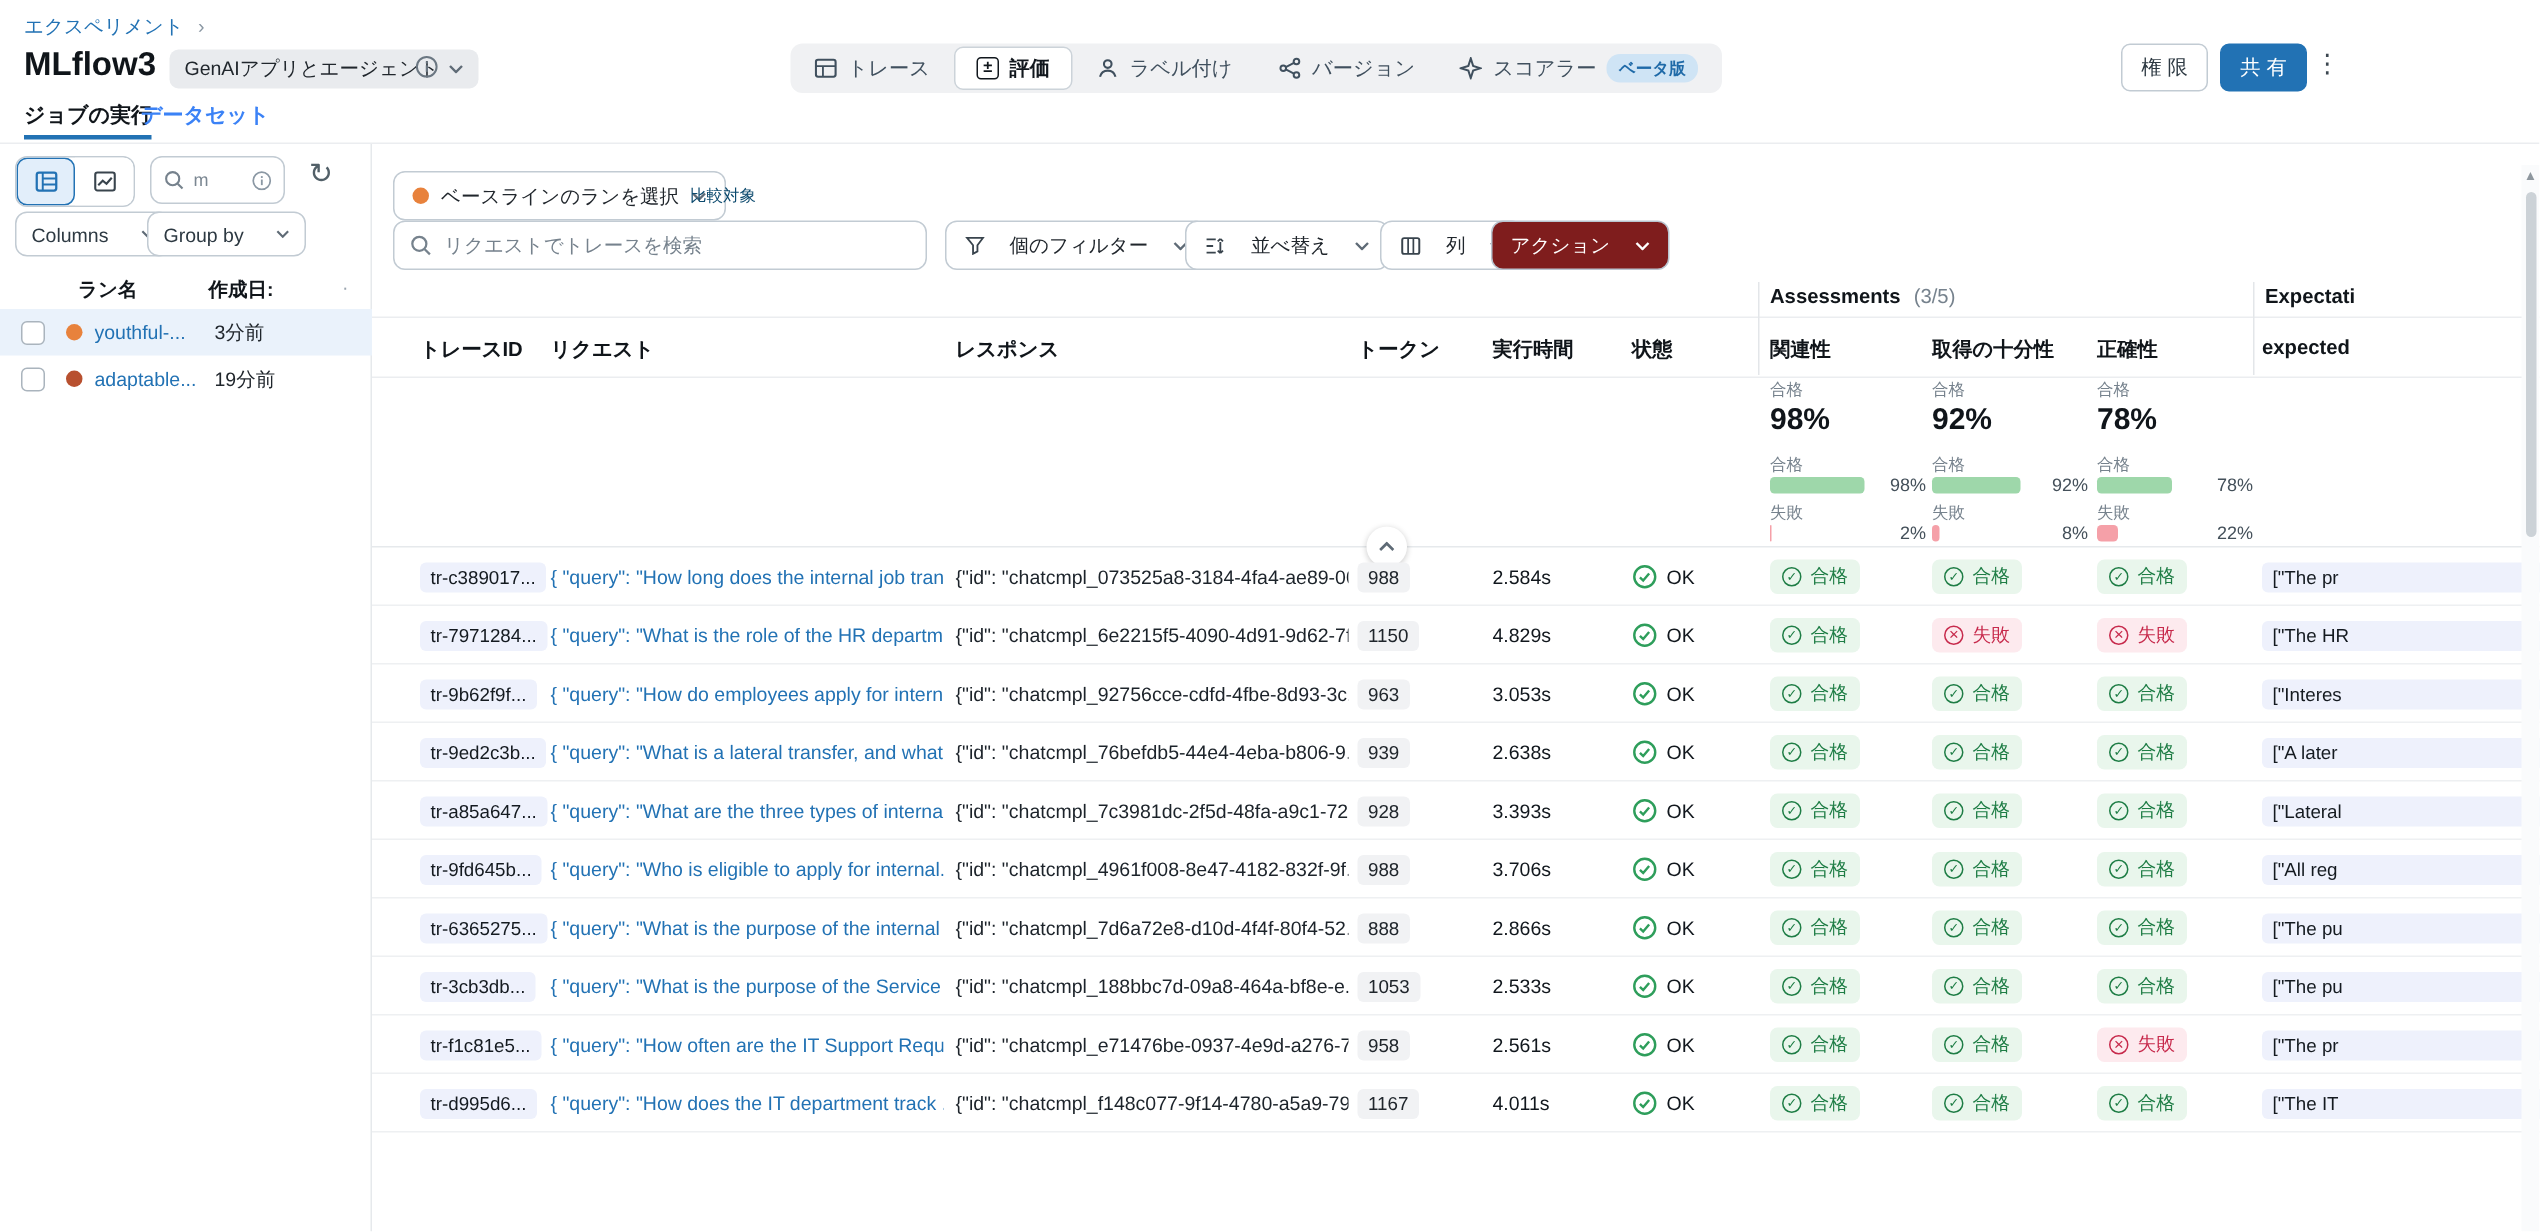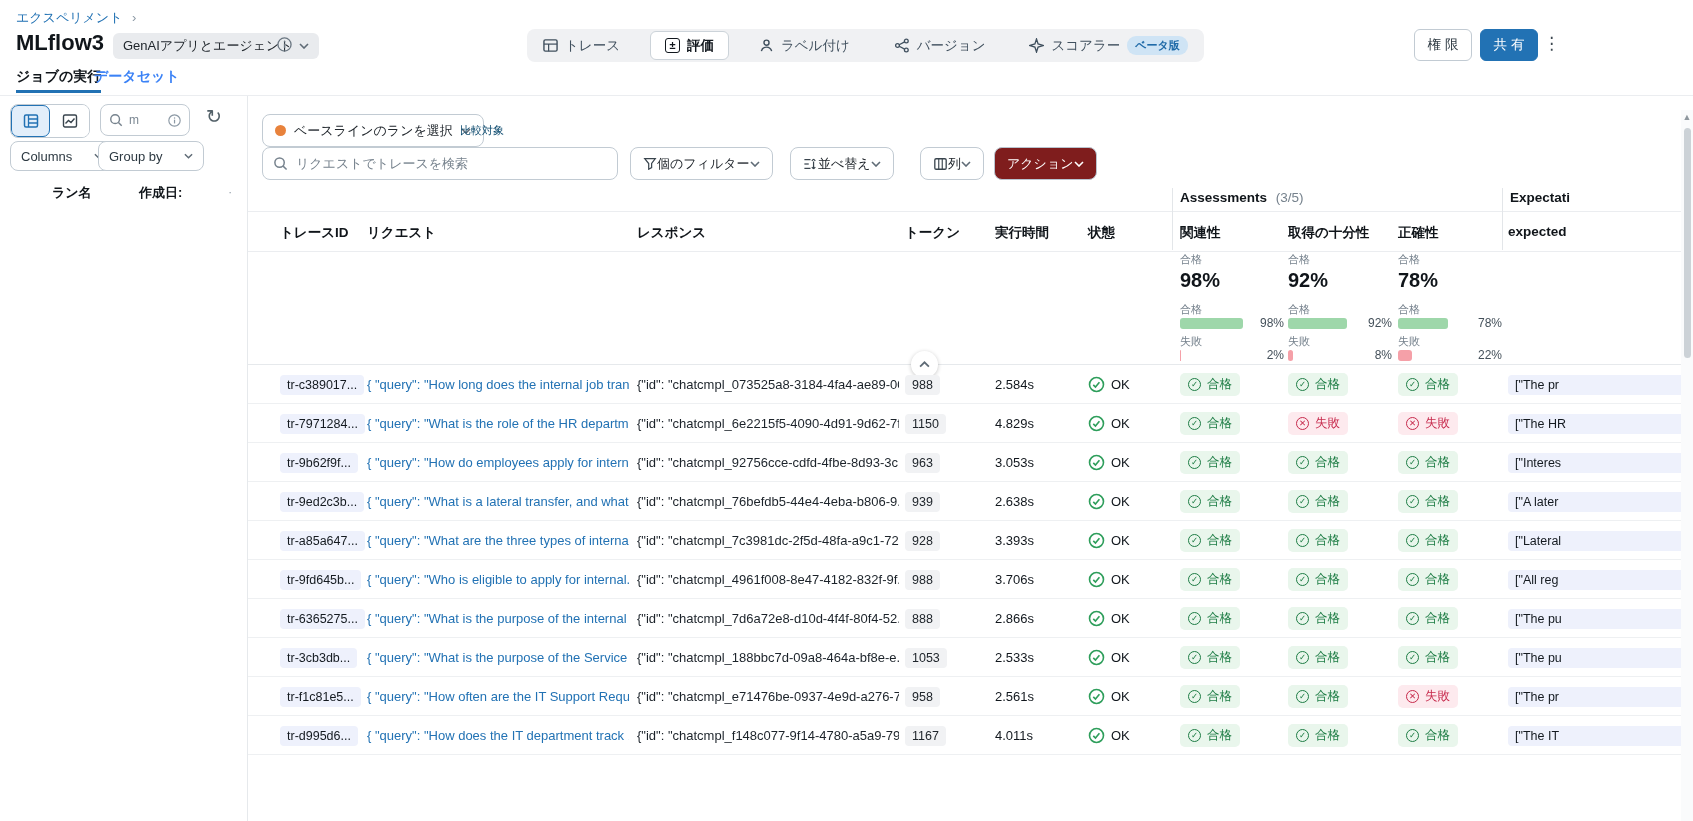--- a/index.html
+++ b/index.html
@@ -10,21 +10,21 @@
   
   .breadcrumb { position:absolute; left:16px; top:9px; font-size:13px; color:#2272b4; }
   .breadcrumb .sep { color:#8b98a4; margin-left:6px; }
   .title { position:absolute; left:16px; top:30px; font-size:22px; font-weight:bold; color:#10151a; }
   .title-pill { position:absolute; left:113px; top:33px; height:26px; background:#e9ebee; border-radius:6px;
     display:flex; align-items:center; gap:6px; padding:0 10px; font-size:13px; color:#20262c; cursor:pointer; }
   .info-ic { position:absolute; left:277px; top:37px; color:#6b7782; }
   svg.cv { display:block; }
 
   .tabstrip { position:absolute; left:527px; top:29px; height:33px; background:#f0f1f3; border-radius:8px;
-    display:flex; align-items:center; padding:2px; gap:16px; }
+    display:flex; align-items:center; padding:2px; gap:2px; }
   .tab { display:flex; align-items:center; gap:7px; padding:0 14px; height:29px; font-size:13.5px;
     color:#40505e; border-radius:6px; cursor:pointer; white-space:nowrap; }
   .tab.active { background:#fff; border:1px solid #ccd3d9; color:#11171d; font-weight:bold; }
   .beta { background:#cfe4f5; color:#1f6aa8; font-size:11px; padding:2px 8px; border-radius:9px;font-weight:bold; }
   .icbox { display:inline-flex; align-items:center; justify-content:center; width:15px; height:15px;
     border:1.4px solid currentColor; border-radius:3px; font-size:11px; line-height:1; }
 
   .btn { position:absolute; height:32px; border-radius:6px; font-size:13.5px; display:flex;
     align-items:center; justify-content:center; cursor:pointer; letter-spacing:4px; padding-left:4px;}
   .btn.perm { left:1414px; top:29px; width:58px; background:#fff; border:1px solid #c2cbd3; color:#2d3942; }
@@ -60,21 +60,21 @@
   
   .main { position:absolute; left:248px; top:96px; width:1445px; height:725px; }
   .ddl { position:absolute; height:33px; border:1px solid #c2cbd3; border-radius:8px; background:#fff;
     display:flex; align-items:center; gap:8px; padding:0 12px; font-size:13px; color:#20262c; cursor:pointer; white-space:nowrap; }
   .dd-baseline { left:14px; top:18px; }
   .lbl-compare { position:absolute; left:212px; top:27px; font-size:11px; font-weight:normal; color:#0c4a6e; }
   .dd-compare { left:266px; top:18px; }
   .trace-search { position:absolute; left:14px; top:51px; width:356px; height:33px; border:1px solid #c2cbd3;
     border-radius:8px; display:flex; align-items:center; gap:8px; padding:0 10px; color:#76828d; font-size:13px; }
   .tb { position:absolute; top:51px; height:33px; border:1px solid #c2cbd3; border-radius:8px; background:#fff;
-    display:flex; align-items:center; gap:0; padding:0 12px; font-size:13px; color:#20262c; cursor:pointer; white-space:nowrap; }
+    display:flex; align-items:center; gap:16px; padding:0 12px; font-size:13px; color:#20262c; cursor:pointer; white-space:nowrap; }
   .tb-filter { left:382px; } .tb-sort { left:542px; } .tb-cols { left:672px; }
   .tb-actions { left:746px; background:#7f1d1d; border-color:#b9c4cf; color:#fff; cursor:default; }
   .odot { width:11px; height:11px; border-radius:50%; background:#e8823c; }
 
   
   .grow { position:absolute; left:0; top:92px; width:1445px; height:24px; border-bottom:1px solid #ebedf0; }
   .g-assess { position:absolute; left:932px; top:2px; font-size:13.5px; font-weight:bold; color:#10151a; }
   .g-assess .cnt { color:#76828d; font-weight:normal; margin-left:5px; }
   .g-exp { position:absolute; left:1262px; top:2px; font-size:13.5px; font-weight:bold; color:#10151a; }
   .vsep { position:absolute; top:92px; height:62px; width:1px; background:#e3e6e9; }
@@ -235,20 +235,32 @@
     <div class="sb-btn sb-group">
       <span>Group by</span>
       <svg class="cv chev" width="9" height="6" viewBox="0 0 10 6">
           <path d="M1 1l4 4 4-4"></path>
         </svg>
     </div>
     <span class="runhead rh-name">ラン名</span>
     <span class="runhead rh-date">作成日:</span>
     <span class="runhead rh-dot">·</span>
 
+    <div class="runrow sel" style="top:110px">
+      <span class="rr-check"></span>
+      <span class="rr-dot" style="background: rgb(232, 130, 60);"></span>
+      <span class="rr-name">youthful-...</span>
+      <span class="rr-date">3分前</span>
+    </div>
+    <div class="runrow" style="top:141px">
+      <span class="rr-check"></span>
+      <span class="rr-dot" style="background: rgb(184, 80, 47);"></span>
+      <span class="rr-name">adaptable...</span>
+      <span class="rr-date">19分前</span>
+    </div>
   </div>
 
   <div class="main">
     <div class="ddl dd-baseline">
       <span class="odot"></span>
       <span>ベースラインのランを選択</span>
       <svg class="cv chev" width="10" height="6" viewBox="0 0 10 6">
           <path d="M1 1l4 4 4-4"></path>
         </svg>
     </div>

